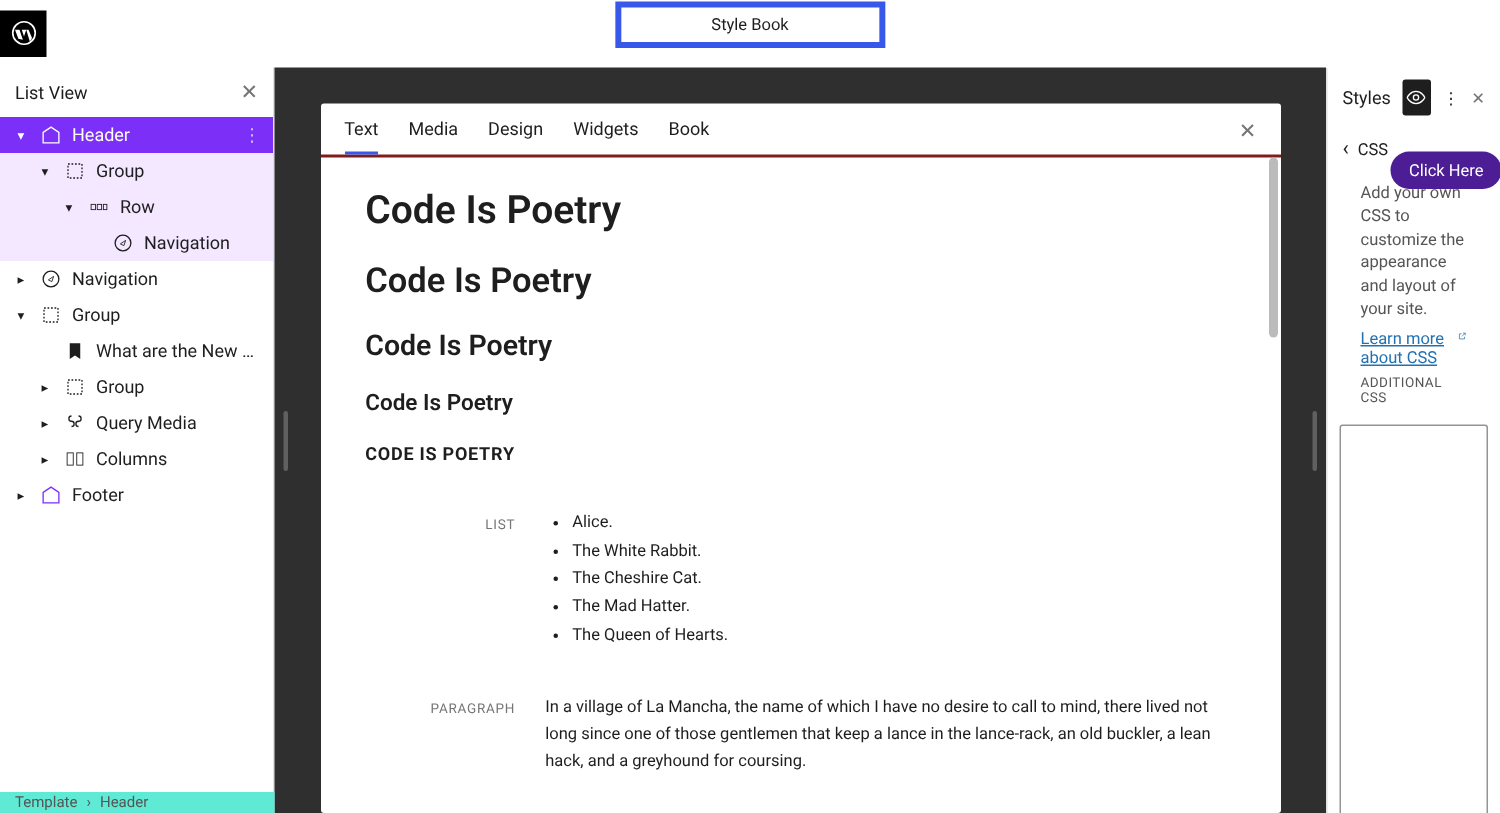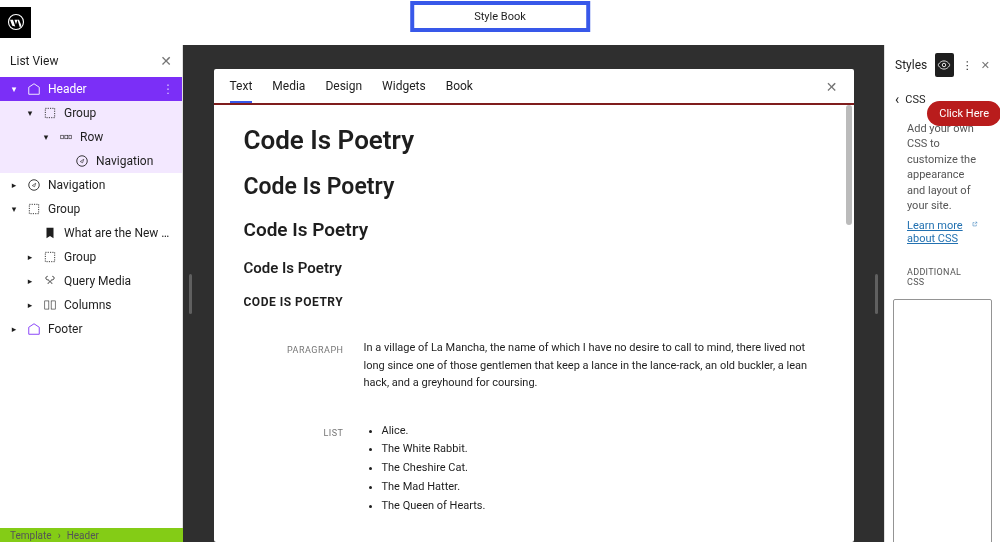--- a/index.html
+++ b/index.html
@@ -47,28 +47,28 @@
 .para{font-size:11px;line-height:1.6;color:#1e1e1e}
 .sb-content ul{padding-left:18px;font-size:11px;line-height:1.7}
 .canvas-scroll{position:absolute;right:2px;top:36px;width:6px;height:120px;background:#bbb;border-radius:3px}
 
 .styles{width:116px;border-left:1px solid #e0e0e0;position:relative;font-size:11px;display:flex;flex-direction:column}
 .st-header{display:flex;align-items:center;padding:8px 10px;gap:8px}
 .st-header .title{font-size:12px;flex:1}
 .st-eye{width:24px;height:24px;background:#1e1e1e;color:#fff;border-radius:2px;display:flex;align-items:center;justify-content:center;font-size:12px}
 .st-crumb{display:flex;align-items:center;gap:6px;padding:6px 10px}
 .st-crumb .back{cursor:pointer;font-size:14px}
-.click-here{position:absolute;right:-1px;top:56px;background:#b91c1c;color:#fff;padding:6px 12px;border-radius:14px;font-size:11px;cursor:pointer;z-index:5}
+.click-here{position:absolute;right:-1px;top:56px;background:#4c1d95;color:#fff;padding:6px 12px;border-radius:14px;font-size:11px;cursor:pointer;z-index:5}
 .st-body{padding:8px 22px;display:flex;flex-direction:column;gap:6px}
 .st-desc{color:#555;line-height:1.4}
 .st-link{color:#2271b1;text-decoration:underline;cursor:pointer;display:inline-flex;align-items:flex-start;gap:2px}
-.st-label{font-size:9px;letter-spacing:.3px;color:#555;margin-top:16px;text-transform:uppercase}
+.st-label{font-size:9px;letter-spacing:.3px;color:#555;margin-top:0;text-transform:uppercase}
 .css-area{flex:1;margin:4px 8px 8px;border:1px solid #949494;border-radius:2px;min-height:320px}
 
-.breadcrumb{position:absolute;bottom:0;left:0;height:14px;font-size:10px;color:#555;padding:0 10px;display:flex;align-items:center;gap:6px;background:#84cc16;width:183px}
+.breadcrumb{position:absolute;bottom:0;left:0;height:14px;font-size:10px;color:#555;padding:0 10px;display:flex;align-items:center;gap:6px;background:#5eead4;width:183px}
 svg{display:block}
 </style>
 </head>
 <body>
 
 <div class="topbar">
   <div class="wp-logo">
     <svg width="18" height="18" viewBox="0 0 24 24" fill="none">
         <circle cx="12" cy="12" r="10" stroke="#fff" stroke-width="1.5"></circle>
         <path d="M4 9h4l3 9-4-1-3-8zm6 0h4l-2 6-2-6zm6 0l3 7c0 2-1 3-2 3l-3-10h2z" fill="#fff"></path>
@@ -212,37 +212,37 @@
         <div class="sb-row">
           <div class="sb-content">
             <div class="h2">Code Is Poetry</div>
             <div class="h3">Code Is Poetry</div>
             <div class="h4">Code Is Poetry</div>
             <div class="h5">Code Is Poetry</div>
             <div class="h6">CODE IS POETRY</div>
           </div>
         </div>
         <div class="sb-row">
-          <div class="sb-label">PARAGRAPH</div>
-          <div class="sb-content">
-              <p class="para">In a village of La Mancha, the name of which I have no desire to call to mind, there lived not long since one of those gentlemen that keep a lance in the lance-rack, an old buckler, a lean hack, and a greyhound for coursing.</p>
-            </div>
-        </div>
-        <div class="sb-row">
           <div class="sb-label">LIST</div>
           <div class="sb-content">
               <ul>
             <li>Alice.</li>
             <li>The White Rabbit.</li>
             <li>The Cheshire Cat.</li>
             <li>The Mad Hatter.</li>
             <li>The Queen of Hearts.</li>
           </ul>
             </div>
         </div>
+        <div class="sb-row">
+          <div class="sb-label">PARAGRAPH</div>
+          <div class="sb-content">
+              <p class="para">In a village of La Mancha, the name of which I have no desire to call to mind, there lived not long since one of those gentlemen that keep a lance in the lance-rack, an old buckler, a lean hack, and a greyhound for coursing.</p>
+            </div>
+        </div>
 
       </div>
     </div>
   </div>
 
   <div class="styles">
     <div class="st-header">
       <span class="title">Styles</span>
       <div class="st-eye">
           <svg width="14" height="14" viewBox="0 0 24 24">

